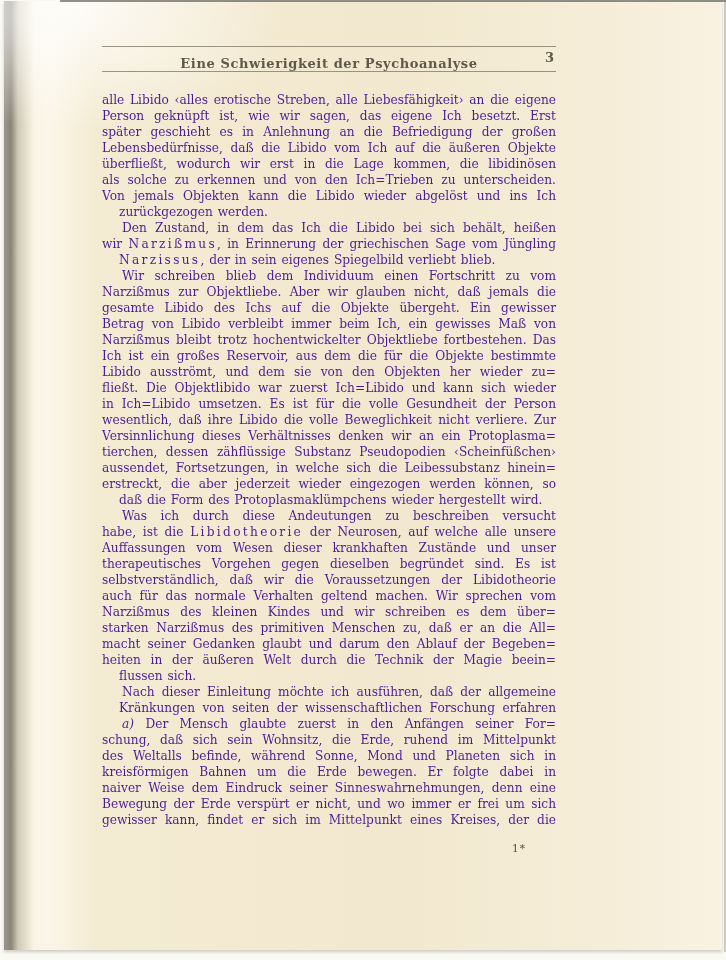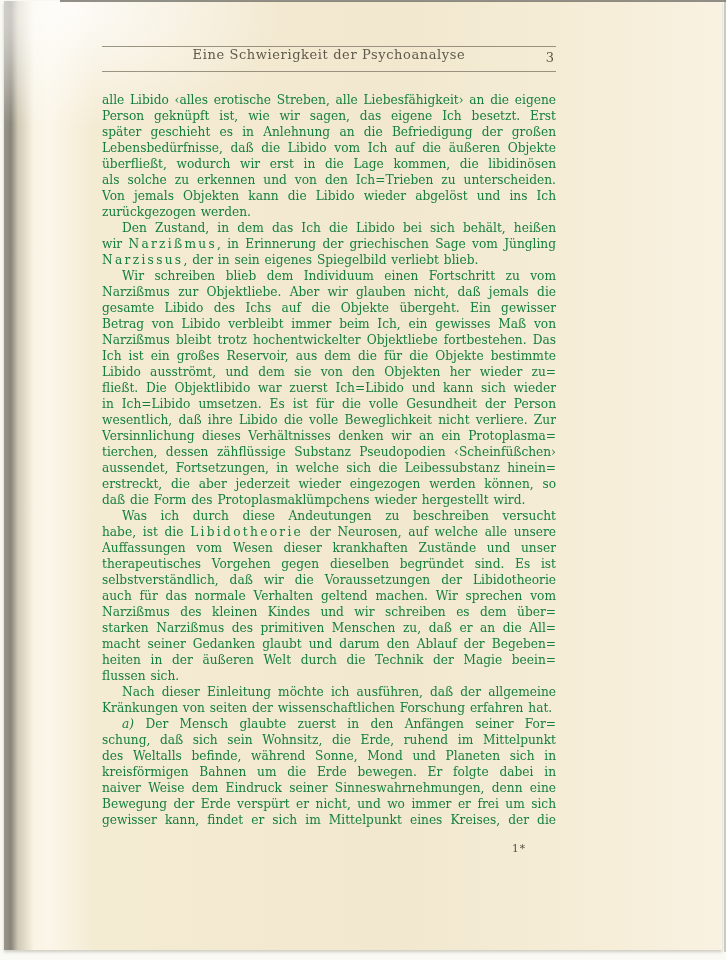--- a/index.html
+++ b/index.html
@@ -24,36 +24,36 @@
   .right-edge{
     position:absolute;right:0;top:0;width:2px;height:952px;
     background:rgba(120,114,100,.35);
   }
   .header{
     position:absolute;left:102px;top:46px;width:454px;
     color:#5e5949;
   }
   .rule{height:1px;background:#8a8370;opacity:.85;}
   .header-row{
-    display:flex;align-items:flex-start;justify-content:center;position:relative;
-    height:24px;font-size:13px;letter-spacing:.6px;
+    display:flex;align-items:flex-end;justify-content:center;position:relative;
+    height:24px;font-size:13px;letter-spacing:.6px;font-weight:bold;
   }
   .pagenum{
     position:absolute;right:2px;top:3px;font-size:13px;letter-spacing:0;
   }
   .body-text{
     position:absolute;left:102px;top:92px;width:454px;
-    color:#15803d;font-size:12.2px;
+    color:#4c1d95;font-size:12.2px;
   }
   .line{
     line-height:16px;height:16px;overflow:hidden;
     text-align:justify;text-align-last:justify;
     word-spacing:1px;
   }
-  .lastline{text-align-last:left;}
+  .lastline{text-align-last:left;margin-left:17px;}
   .indent{text-indent:20px;}
   .sperr{letter-spacing:2.3px;}
   .ital{font-style:italic;}
   .sig{
     position:absolute;left:512px;top:842px;
     font-size:10.5px;color:#534e40;letter-spacing:1px;
   }
 </style>
 </head>
 <body>

